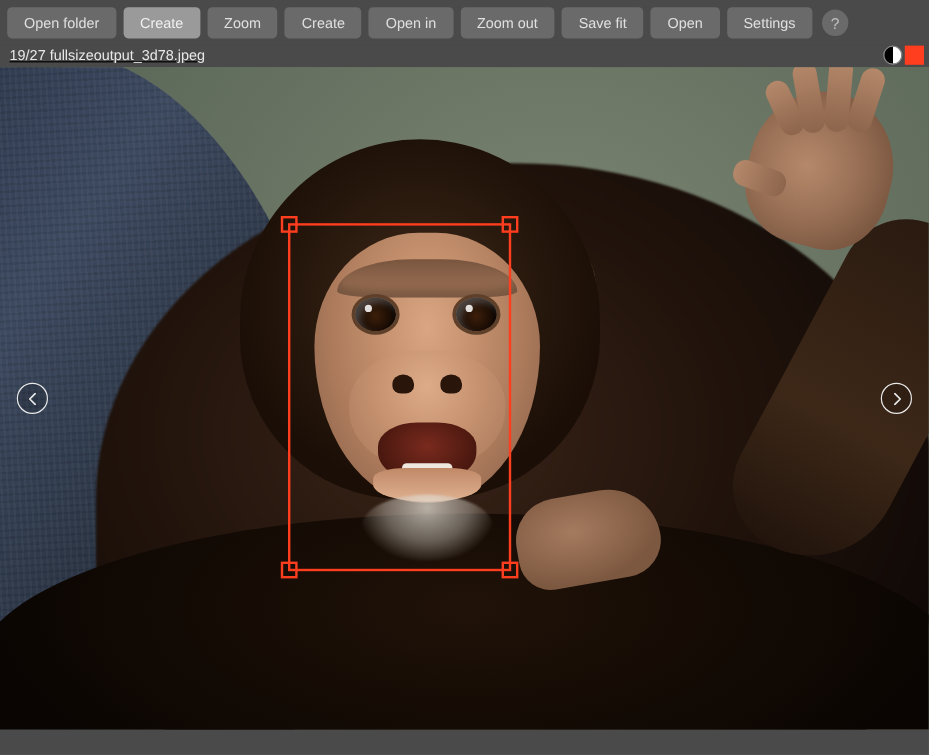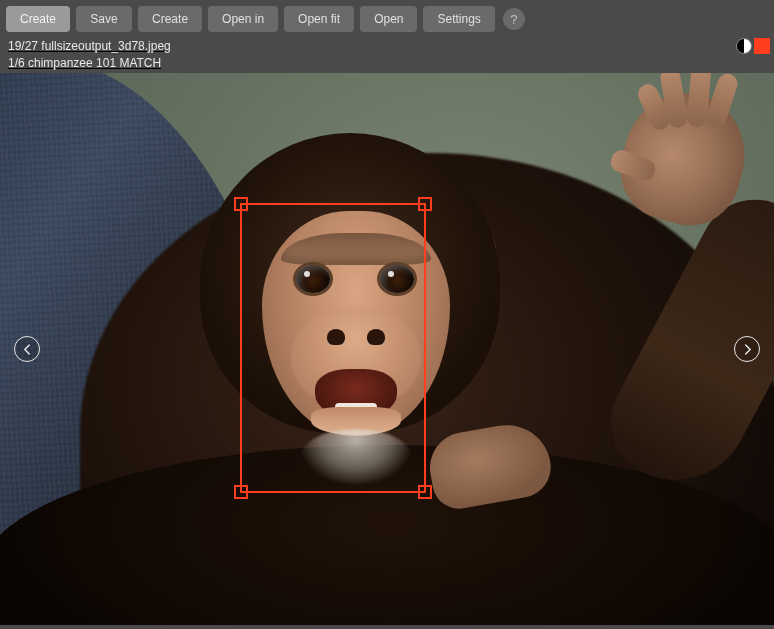--- a/index.html
+++ b/index.html
@@ -341,36 +341,35 @@
       justify-content: center;
     }
     .nav-arrow svg { width: 9px; height: 11px; }
     .nav-left { left: 14px; }
     .nav-right { right: 14px; }
   </style>
 </head>
 <body>
 
 <div class="toolbar">
+  <button class="toolbar-button">Open folder</button>
   <button class="toolbar-button active">Create</button>
-  <button class="toolbar-button">Save</button>
+  <button class="toolbar-button">Zoom</button>
   <button class="toolbar-button">Create</button>
   <button class="toolbar-button">Open in</button>
-  <button class="toolbar-button">Open fit</button>
+  <button class="toolbar-button">Zoom out</button>
+  <button class="toolbar-button">Save fit</button>
   <button class="toolbar-button">Open</button>
   <button class="toolbar-button">Settings</button>
   <button class="help-button">?</button>
 </div>
 
 <div class="status-bar">
   <div class="status-row">
     <span class="status-text">19/27 fullsizeoutput_3d78.jpeg</span>
-  </div>
-  <div class="status-row">
-    <span class="status-text">1/6 chimpanzee 101 MATCH</span>
   </div>
   <div class="status-icons">
     <div class="contrast-icon"></div>
     <div class="marker-icon"></div>
   </div>
 </div>
 
 <div class="viewport">
   <div class="scene">
     <div class="wall"></div>

